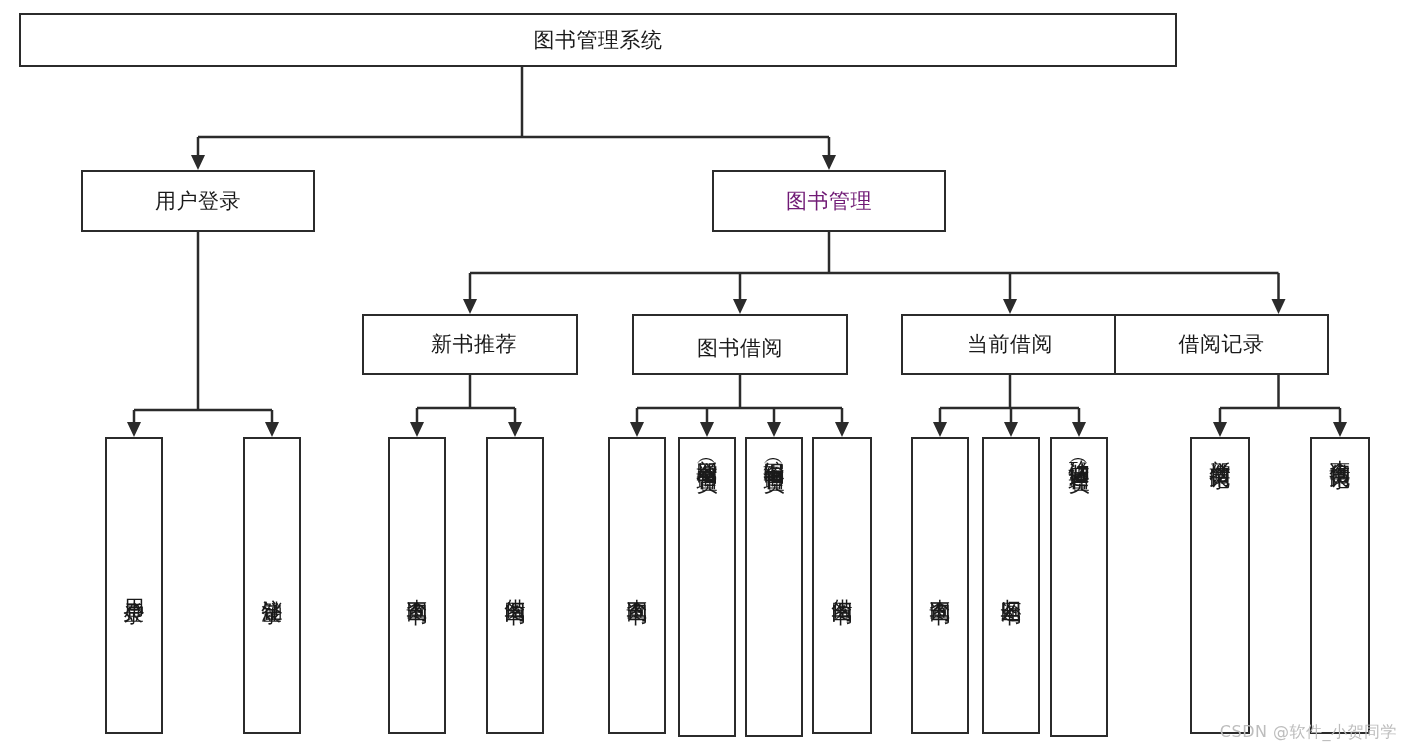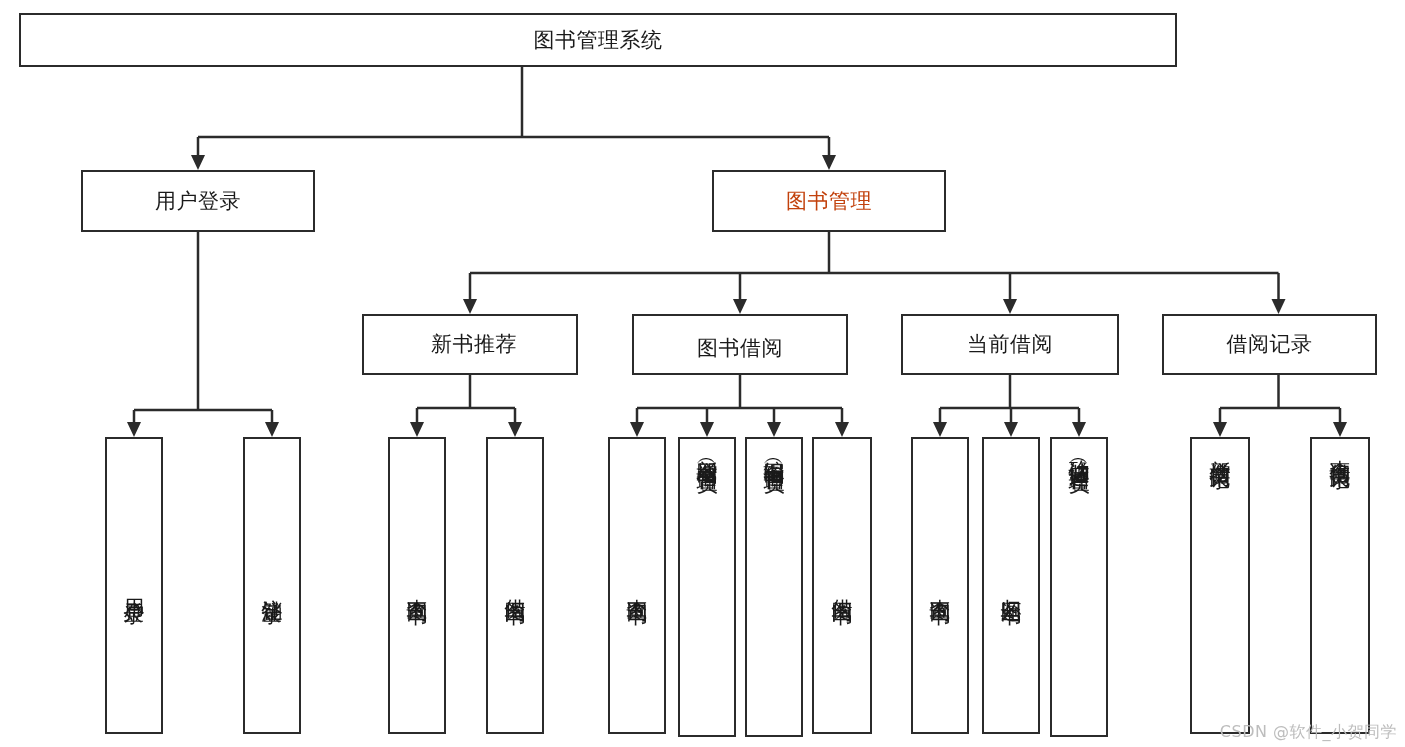--- a/index.html
+++ b/index.html
@@ -127,32 +127,32 @@
       <polygon points="1333,422 1347,422 1340,437" fill="#2b2b2b"></polygon>
     </svg>
   <div id="nodes">
       <div class="node" style="left: 19px; top: 13px; width: 1158px; height: 54px; border-color: rgb(43, 43, 43); background: rgb(255, 255, 255);">
         <span class="node-label" style="color: rgb(26, 26, 26);">图书管理系统</span>
       </div>
       <div class="node" style="left: 81px; top: 170px; width: 234px; height: 62px; border-color: rgb(43, 43, 43); background: rgb(255, 255, 255);">
         <span class="node-label" style="color: rgb(26, 26, 26);">用户登录</span>
       </div>
       <div class="node" style="left: 712px; top: 170px; width: 234px; height: 62px; border-color: rgb(43, 43, 43); background: rgb(255, 255, 255);">
-        <span class="node-label" style="color: #c2410c;">图书管理</span>
+        <span class="node-label" style="color: #701a75;">图书管理</span>
       </div>
       <div class="node" style="left: 362px; top: 314px; width: 216px; height: 61px; border-color: rgb(43, 43, 43); background: rgb(255, 255, 255); padding-left: 8px;">
         <span class="node-label" style="color: rgb(26, 26, 26);">新书推荐</span>
       </div>
       <div class="node" style="left: 632px; top: 314px; width: 216px; height: 61px; border-color: rgb(43, 43, 43); background: rgb(255, 255, 255);">
         <span class="node-label" style="color: rgb(26, 26, 26); margin-top: 8px;">图书借阅</span>
       </div>
       <div class="node" style="left: 901px; top: 314px; width: 218px; height: 61px; border-color: rgb(43, 43, 43); background: rgb(255, 255, 255);">
         <span class="node-label" style="color: rgb(26, 26, 26);">当前借阅</span>
       </div>
-      <div class="node" style="left: 1162px; top: 314px; width: 215px; height: 61px; border-color: rgb(43, 43, 43); background: rgb(255, 255, 255);">
+      <div class="node" style="left: 1114px; top: 314px; width: 215px; height: 61px; border-color: rgb(43, 43, 43); background: rgb(255, 255, 255);">
         <span class="node-label" style="color: rgb(26, 26, 26);">借阅记录</span>
       </div>
       <div class="node vertical centeredtext" style="left: 105px; top: 437px; width: 58px; height: 297px; border-color: rgb(43, 43, 43); background: rgb(255, 255, 255);">
         <span class="node-label" style="color: rgb(26, 26, 26);">用户登录</span>
       </div>
       <div class="node vertical centeredtext" style="left: 243px; top: 437px; width: 58px; height: 297px; border-color: rgb(43, 43, 43); background: rgb(255, 255, 255);">
         <span class="node-label" style="color: rgb(26, 26, 26);">注销登录</span>
       </div>
       <div class="node vertical centeredtext" style="left: 388px; top: 437px; width: 58px; height: 297px; border-color: rgb(43, 43, 43); background: rgb(255, 255, 255);">
         <span class="node-label" style="color: rgb(26, 26, 26);">查询图书</span>

